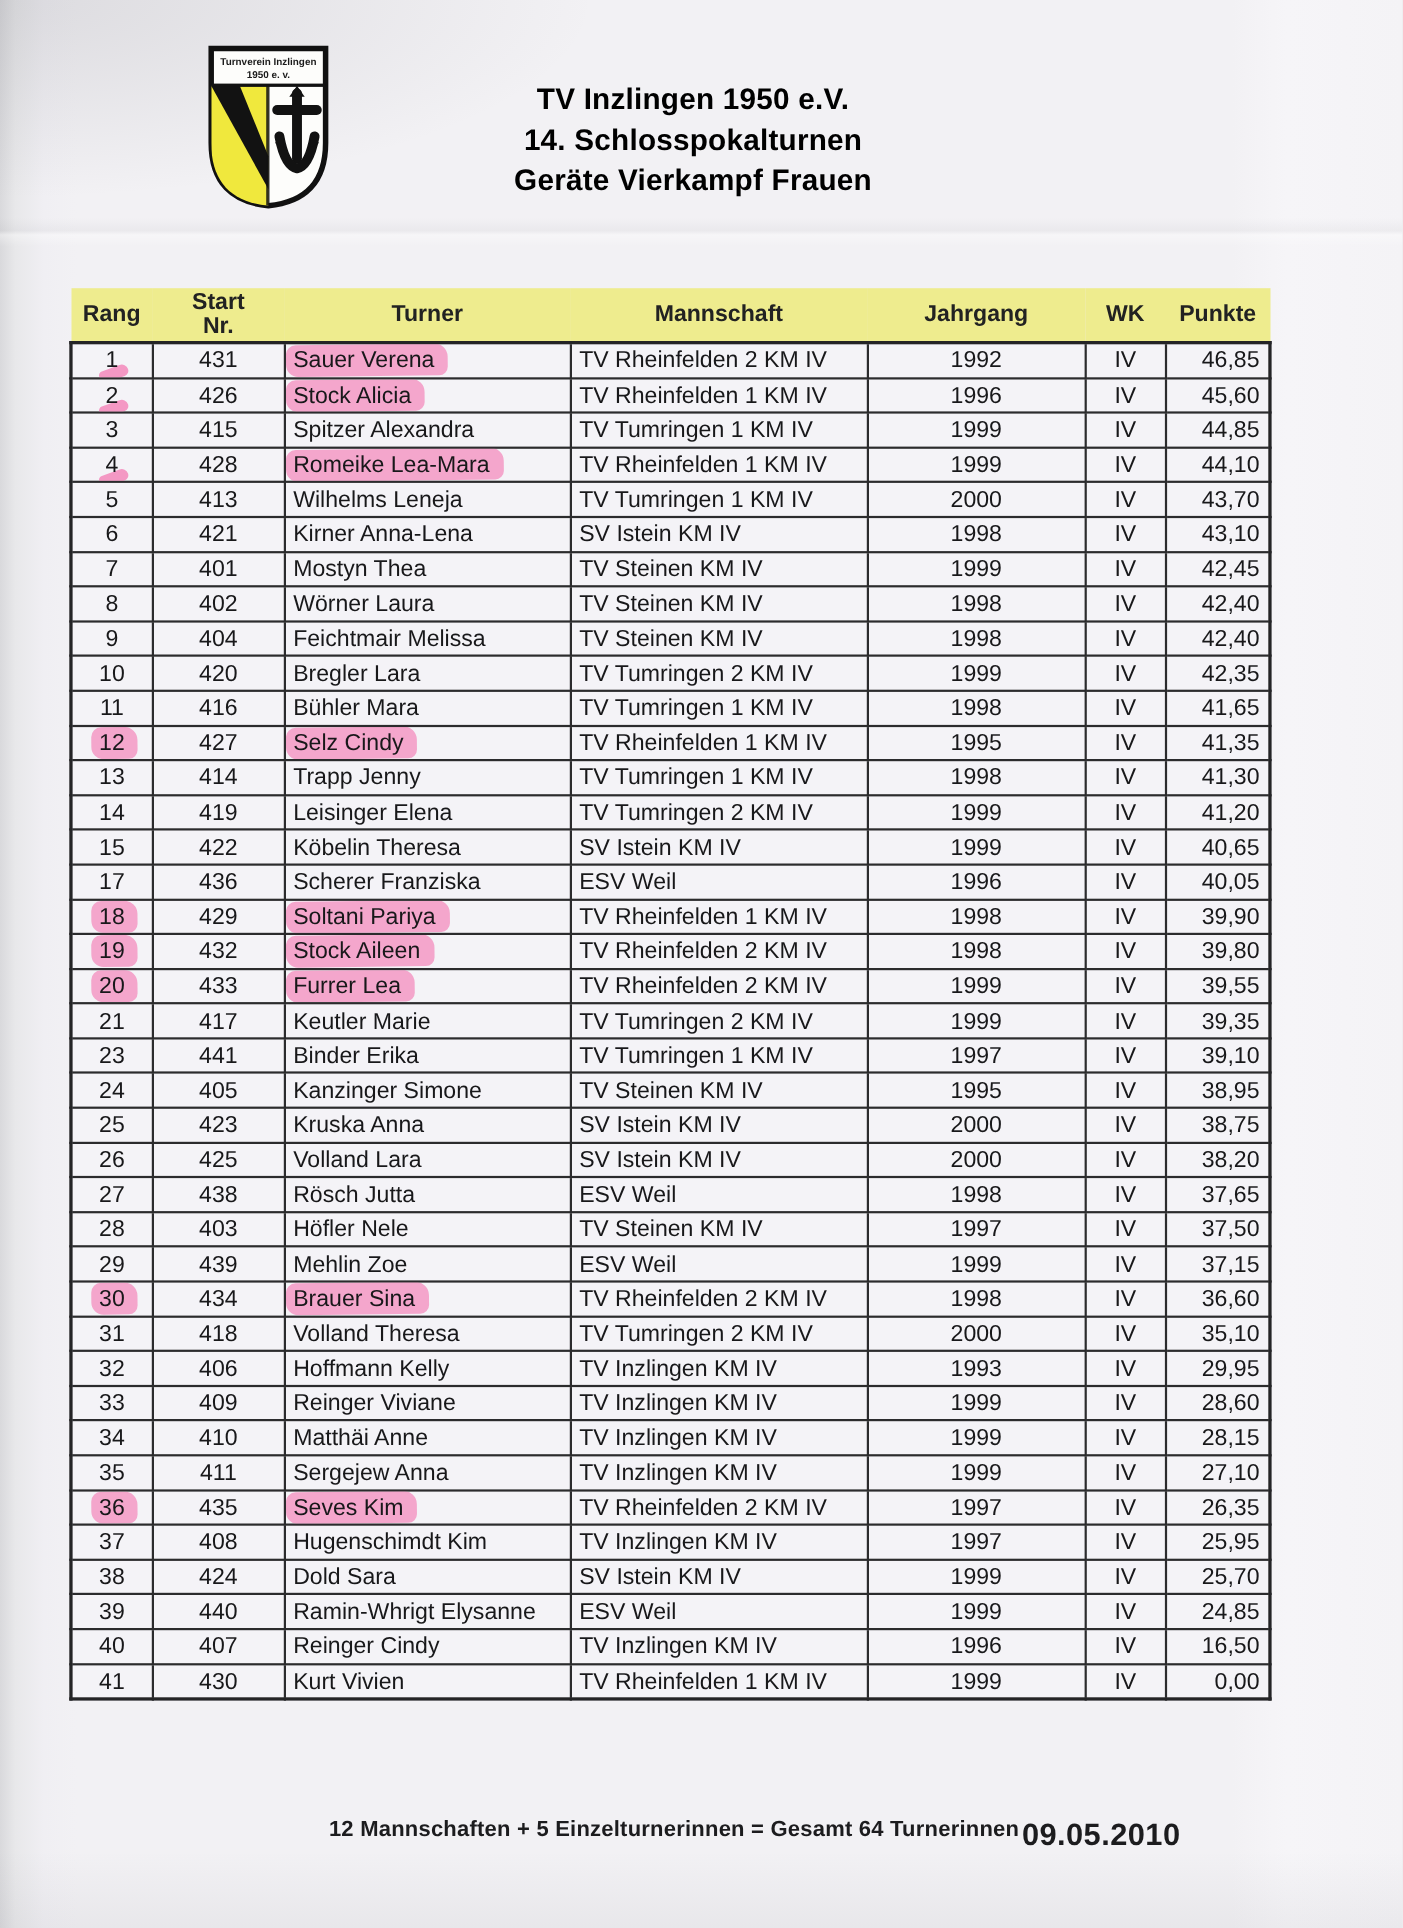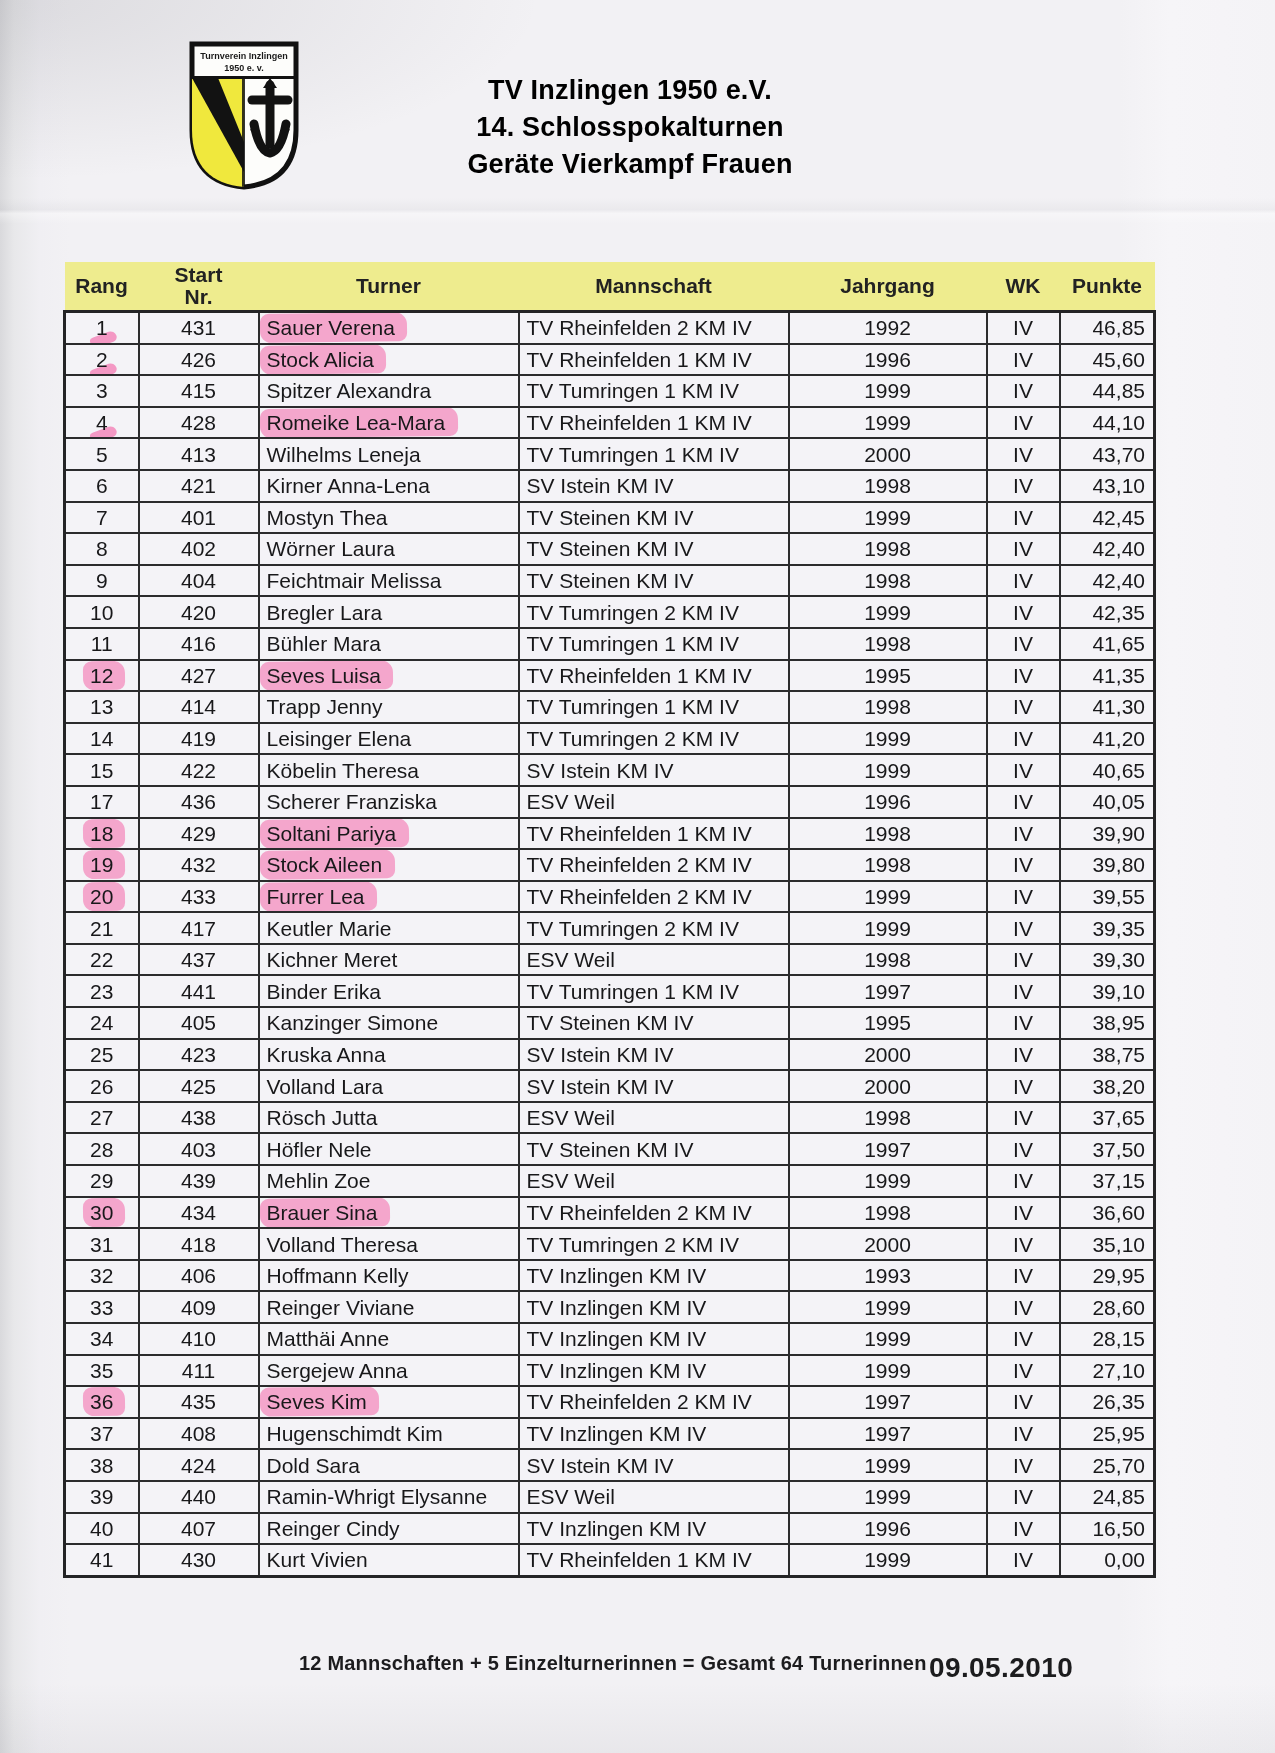--- a/index.html
+++ b/index.html
@@ -255,21 +255,21 @@
     <td class="c"><span>416</span></td>
     <td class="l"><span class="wrap name-wrap"><span class="txt">Bühler Mara</span></span></td>
     <td class="l"><span>TV Tumringen 1 KM IV</span></td>
     <td class="c"><span>1998</span></td>
     <td class="c"><span>IV</span></td>
     <td class="r"><span>41,65</span></td>
   </tr>
       <tr>
     <td class="c"><span class="wrap rang-wrap hl-band"><span class="txt">12</span></span></td>
     <td class="c"><span>427</span></td>
-    <td class="l"><span class="wrap name-wrap hl-band"><span class="txt">Seves Luisa</span></span></td>
+    <td class="l"><span class="wrap name-wrap hl-band"><span class="txt">Selz Cindy</span></span></td>
     <td class="l"><span>TV Rheinfelden 1 KM IV</span></td>
     <td class="c"><span>1995</span></td>
     <td class="c"><span>IV</span></td>
     <td class="r"><span>41,35</span></td>
   </tr>
       <tr>
     <td class="c"><span class="wrap rang-wrap"><span class="txt">13</span></span></td>
     <td class="c"><span>414</span></td>
     <td class="l"><span class="wrap name-wrap"><span class="txt">Trapp Jenny</span></span></td>
     <td class="l"><span>TV Tumringen 1 KM IV</span></td>
@@ -334,29 +334,20 @@
       <tr>
     <td class="c"><span class="wrap rang-wrap"><span class="txt">21</span></span></td>
     <td class="c"><span>417</span></td>
     <td class="l"><span class="wrap name-wrap"><span class="txt">Keutler Marie</span></span></td>
     <td class="l"><span>TV Tumringen 2 KM IV</span></td>
     <td class="c"><span>1999</span></td>
     <td class="c"><span>IV</span></td>
     <td class="r"><span>39,35</span></td>
   </tr>
       <tr>
-    <td class="c"><span class="wrap rang-wrap"><span class="txt">22</span></span></td>
-    <td class="c"><span>437</span></td>
-    <td class="l"><span class="wrap name-wrap"><span class="txt">Kichner Meret</span></span></td>
-    <td class="l"><span>ESV Weil</span></td>
-    <td class="c"><span>1998</span></td>
-    <td class="c"><span>IV</span></td>
-    <td class="r"><span>39,30</span></td>
-  </tr>
-      <tr>
     <td class="c"><span class="wrap rang-wrap"><span class="txt">23</span></span></td>
     <td class="c"><span>441</span></td>
     <td class="l"><span class="wrap name-wrap"><span class="txt">Binder Erika</span></span></td>
     <td class="l"><span>TV Tumringen 1 KM IV</span></td>
     <td class="c"><span>1997</span></td>
     <td class="c"><span>IV</span></td>
     <td class="r"><span>39,10</span></td>
   </tr>
       <tr>
     <td class="c"><span class="wrap rang-wrap"><span class="txt">24</span></span></td>

